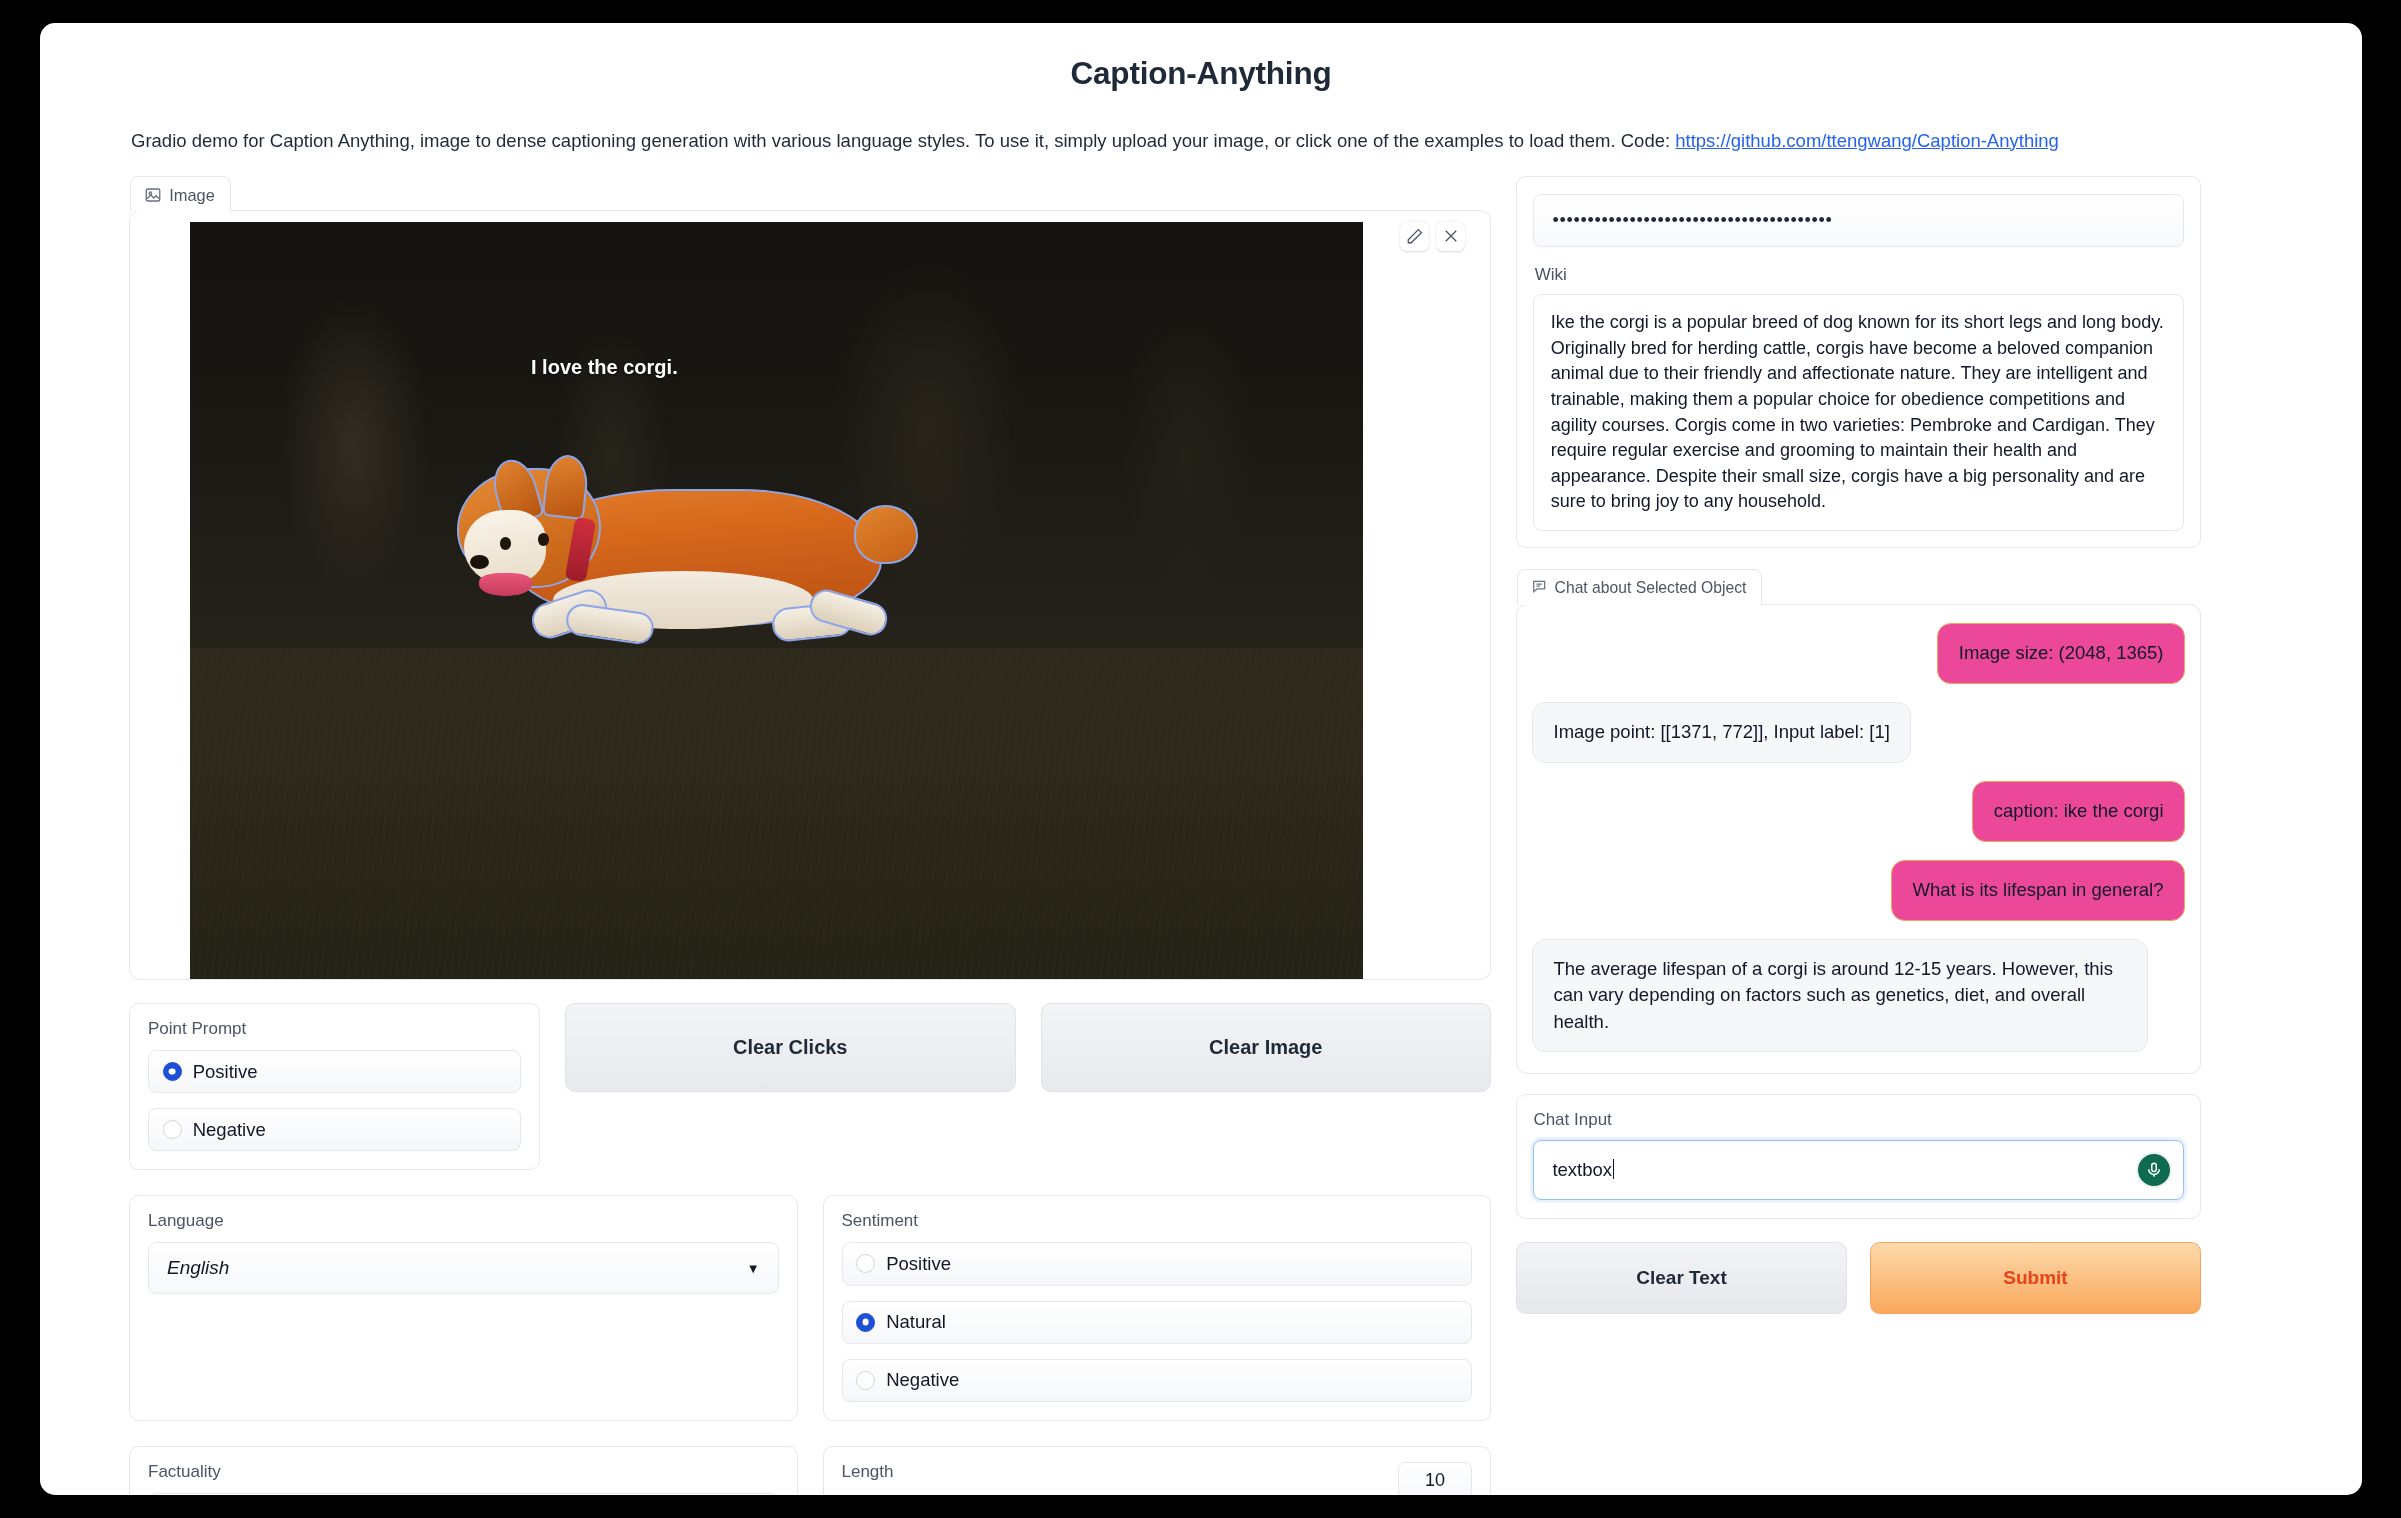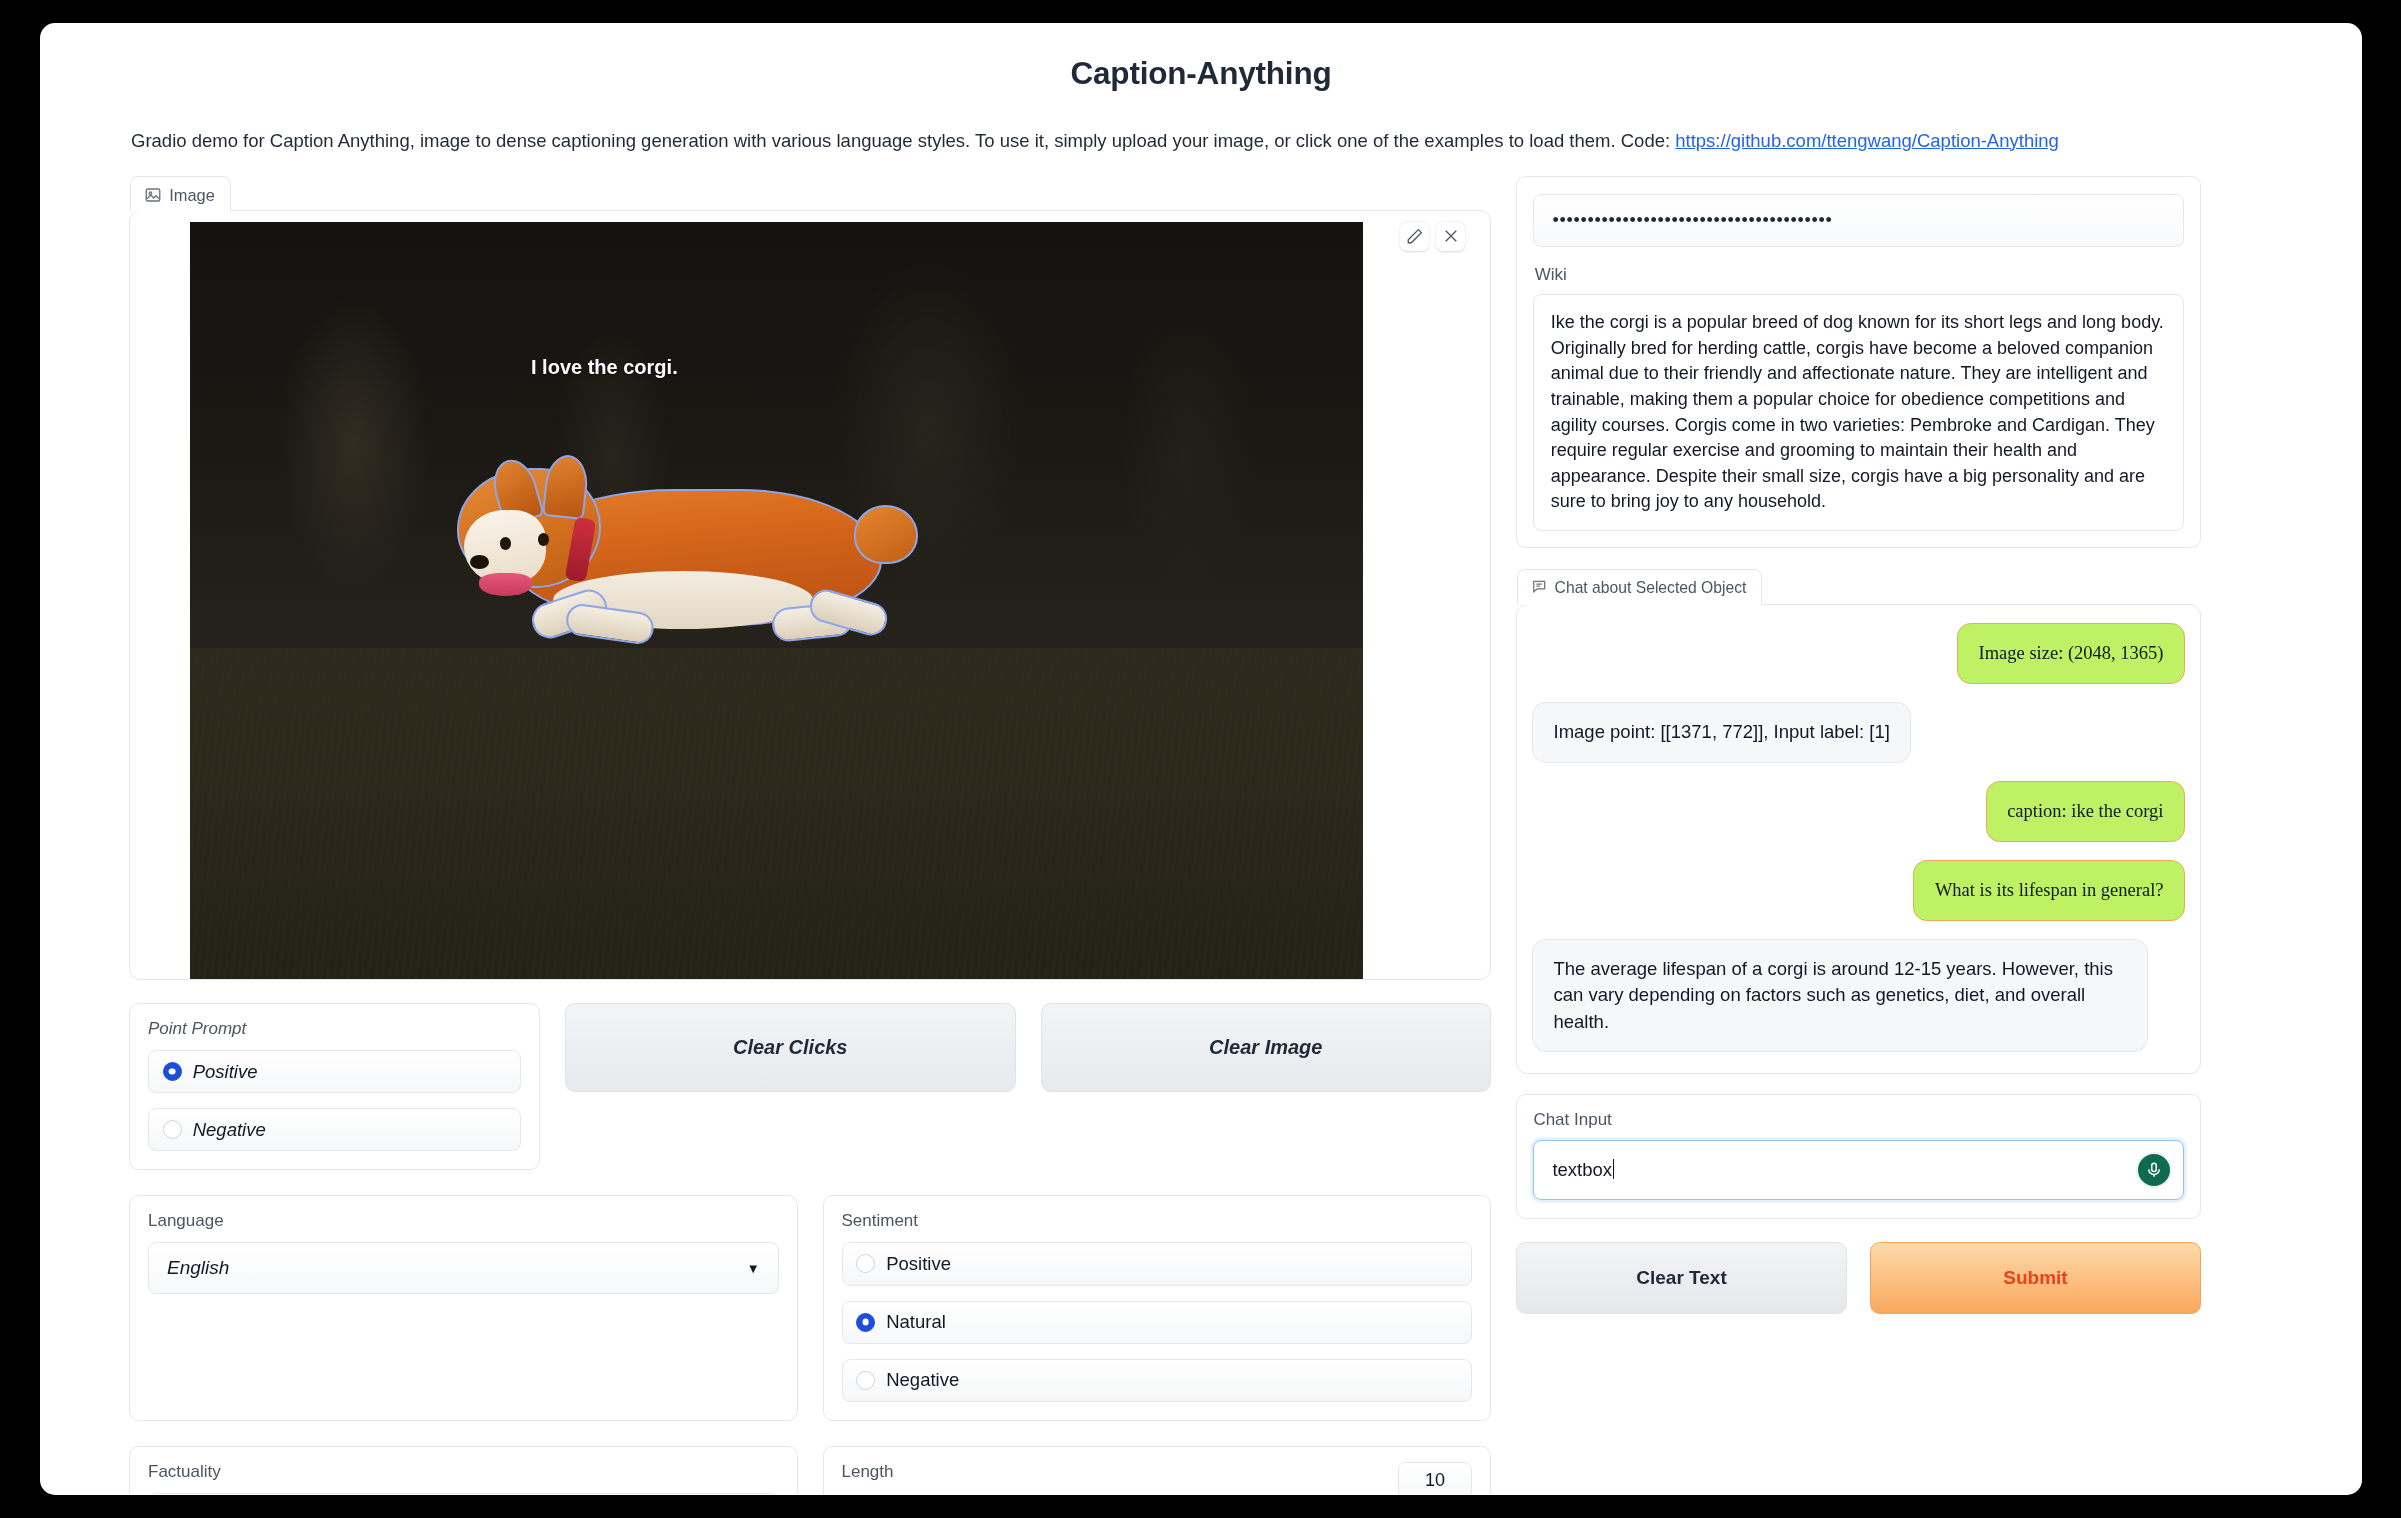--- a/index.html
+++ b/index.html
@@ -210,21 +210,21 @@
   .row2 { display:flex; gap:25px; margin-top:25px; }
   .row2 > * { flex:1; }
 
   .big-btn {
     display:flex; align-items:center; justify-content:center;
     background: linear-gradient(180deg,#f3f4f6 0%,#e7e9ed 100%);
     border:0.7px solid #e1e3e8; border-radius:9.6px;
     font-size:20px; font-weight:bold; color:#1f2937;
     height: 89px;
   }
-  .top-row { display:flex; gap:25px; margin-top:23px; align-items:stretch;font-style:italic; }
+  .top-row { display:flex; gap:25px; margin-top:23px; align-items:stretch; }
   .top-row .card { flex: 0 0 411px; }
   .top-row .big-btn { flex:1; }
 
   .select-box {
     display:flex; align-items:center; justify-content:space-between;
     background: linear-gradient(180deg,#ffffff 0%,#f7f8fa 100%);
     border:0.7px solid #e5e7eb; border-radius:8.2px;
     padding: 13.7px 18px; font-size:19px; color:#111827;font-style:italic;
   }
   .caret { font-size:13px; color:#111827; }
@@ -281,23 +281,23 @@
     border:0.7px solid #e5e7eb; border-radius:11px;
     margin-top:-1.4px; padding: 18px 15px 20.5px 15px;
     display:flex; flex-direction:column; gap:18px;
   }
   .bubble {
     border-radius:13.7px; padding: 16.4px 20.5px;
     font-size:18.5px; line-height:1.42; color:#111827;
     max-width: 630px;
   }
   .bubble.user {
-    background:#bef264; border:0.7px solid #f0a köp;
+    background:#ec4899; border:0.7px solid #f0a köp;
     border:0.7px solid #efa85a;
-    align-self:flex-end; margin-left:37px;font-family:Liberation Serif, serif;
+    align-self:flex-end; margin-left:37px;
   }
   .bubble.bot {
     background:#f6f7f9; border:0.7px solid #e5e7eb;
     align-self:flex-start; margin-right:37px;
   }
   .chat-input-panel {
     margin-top:20.5px; background:#ffffff;
     border:0.7px solid #e5e7eb; border-radius:9.6px; padding: 15px 16.4px 18px 16.4px;
   }
   .chat-input-label { font-size:17px; color:#4b5563; display:block; margin-bottom:9.6px; }

